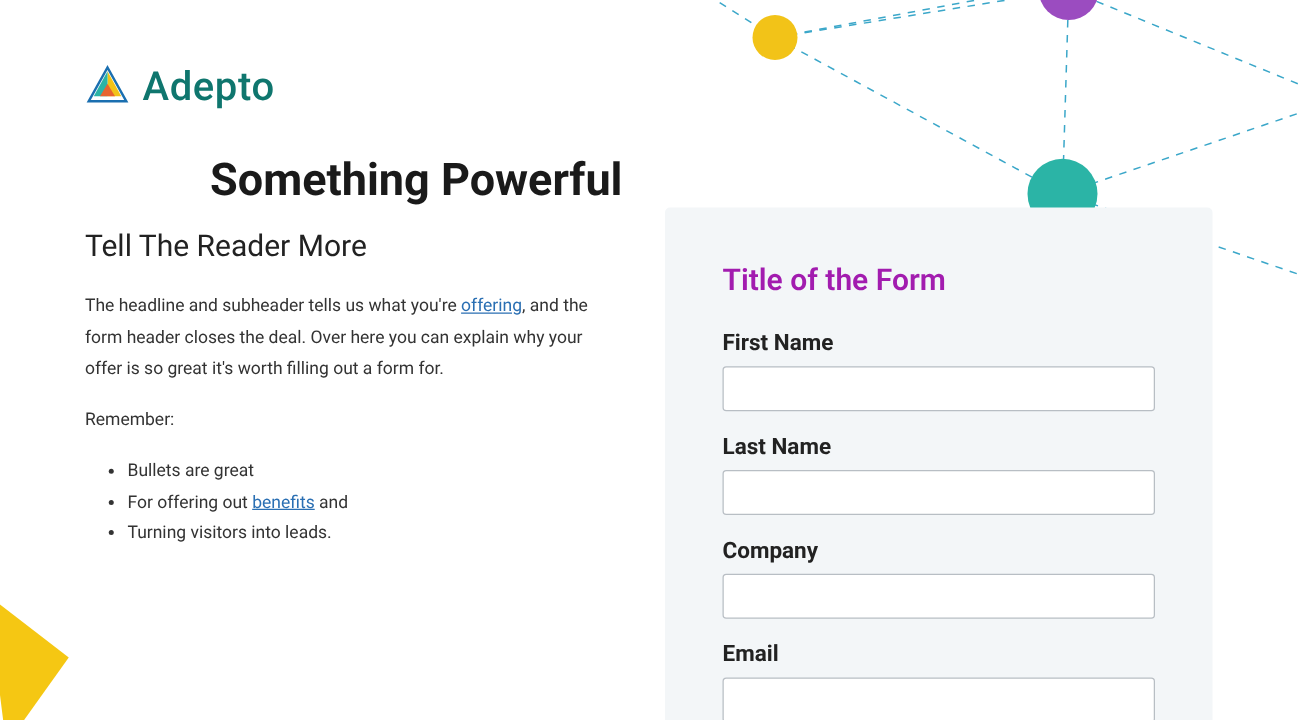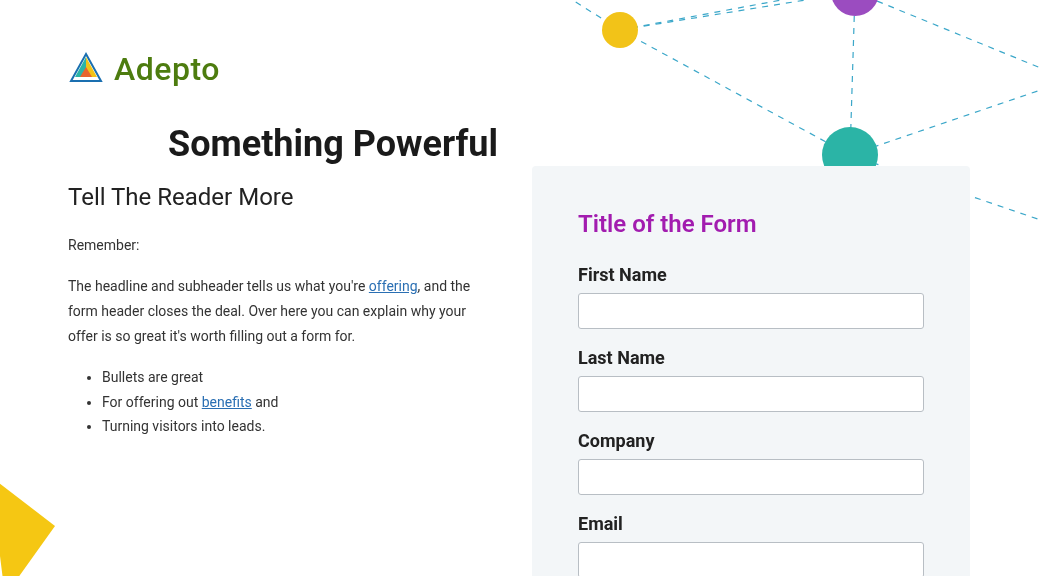--- a/index.html
+++ b/index.html
@@ -31,21 +31,21 @@
     margin-bottom: 36px;
   }
   .logo-row {
     display: flex;
     align-items: center;
     gap: 10px;
   }
   .brand-name {
     font-size: 32px;
     font-weight: 500;
-    color: #4d7c0f;
+    color: #0f766e;
     letter-spacing: 0.5px;
   }
   .tagline {
     font-size: 12px;
     margin-left: 102px;
     margin-top: -2px;
     color: #e8642e;
   }
   .tagline .deg {
     color: #2a6fb3;
@@ -163,25 +163,25 @@
           <polygon points="18,6 7,26 18,26" fill="#2bb4a6"></polygon>
           <polygon points="12,26 24,26 18,16" fill="#e8642e"></polygon>
         </svg>
         <span class="brand-name">Adepto</span>
       </div>
     </div>
 
     <h1 class="headline">Something Powerful</h1>
     <h2 class="subheadline">Tell The Reader More</h2>
 
-    <p class="body-text">Remember:</p>
-
     <p class="body-text">
       <span>The headline and subheader tells us what you're </span><a href="#">offering</a><span>, and the form header closes the deal. Over here you can explain why your offer is so great it's worth filling out a form for.</span>
     </p>
+
+    <p class="body-text">Remember:</p>
 
     <ul class="bullets">
       <li>Bullets are great</li>
       <li>
         <span>For offering out </span><a href="#">benefits</a><span> and</span>
       </li>
       <li>Turning visitors into leads.</li>
     </ul>
   </div>
 </div>

